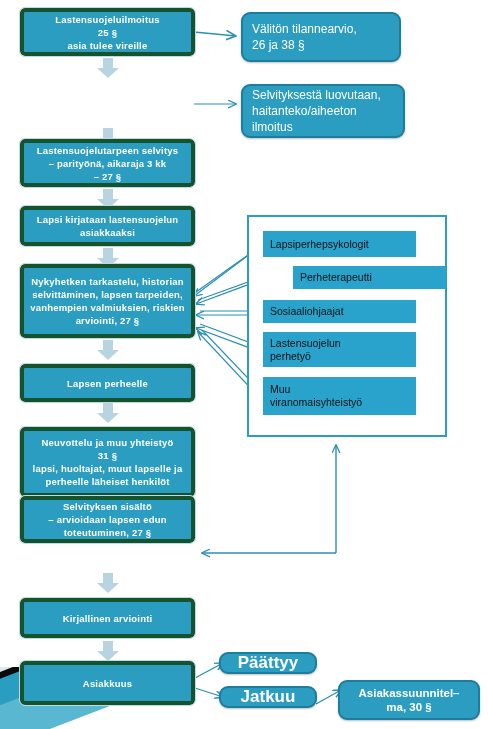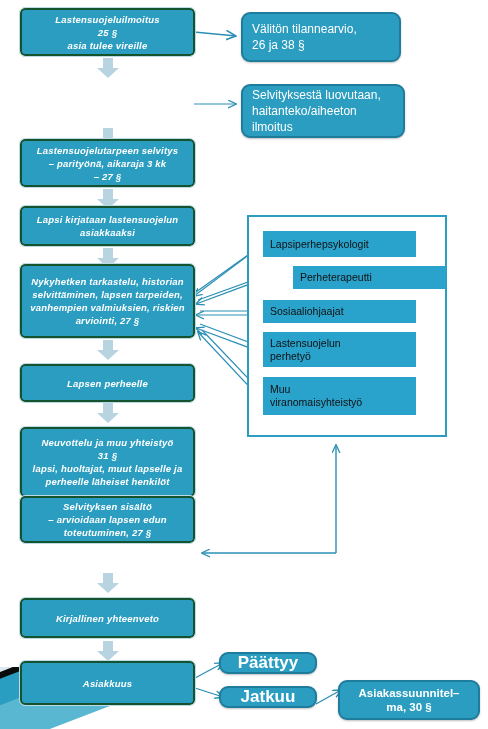--- a/index.html
+++ b/index.html
@@ -66,34 +66,33 @@
     position: absolute;
     left: 0; top: 0;
     width: 488px; height: 729px;
     pointer-events: none;
   }
   
   .node {
     position: absolute;
     box-sizing: border-box;
     background: #2b9dc0;
-    border: 2px solid #14532d;
+    border: 4px solid #14532d;
     outline: 1px solid #bcd9e6;
     border-radius: 5px;
     color: #ffffff;
     font-weight: bold;
     font-size: 9.5px;
     line-height: 13px;
     letter-spacing: 0.2px;
     text-align: center;
     display: flex;
     align-items: center;
     justify-content: center;
     padding: 2px 5px;
-    font-style: italic;
   }
   
   .outcome {
     position: absolute;
     box-sizing: border-box;
     background: #2b9dc0;
     border: 2px solid #1e7d9c;
     border-radius: 9px;
     color: #ffffff;
     font-size: 12px;
@@ -252,21 +251,21 @@
   <div class="node" style="left:20px;  top:206px; width:175px; height:40px;">Lapsi kirjataan lastensuojelun<br>asiakkaaksi</div>
 
   <div class="node" style="left:20px;  top:264px; width:175px; height:74px;">Nykyhetken tarkastelu, historian<br>selvittäminen, lapsen tarpeiden,<br>vanhempien valmiuksien, riskien<br>arviointi, 27 §</div>
 
   <div class="node" style="left:20px;  top:364px; width:175px; height:38px;">Lapsen perheelle</div>
 
   <div class="node" style="left:20px;  top:427px; width:175px; height:70px;">Neuvottelu ja muu yhteistyö<br>31 §<br>lapsi, huoltajat, muut lapselle ja<br>perheelle läheiset henkilöt</div>
 
   <div class="node" style="left:20px;  top:496px; width:175px; height:47px;">Selvityksen sisältö<br>– arvioidaan lapsen edun<br>toteutuminen, 27 §</div>
 
-  <div class="node" style="left:20px;  top:598px; width:175px; height:40px;">Kirjallinen yhteenveto</div>
+  <div class="node" style="left:20px;  top:598px; width:175px; height:40px;">Kirjallinen arviointi</div>
 
   <div class="node" style="left:20px;  top:661px; width:175px; height:44px;">Asiakkuus</div>
 
   <div class="outcome" style="left:241px; top:12px;  width:160px; height:50px;">Välitön tilannearvio,<br>26 ja 38 §</div>
 
   <div class="outcome" style="left:241px; top:84px;  width:164px; height:54px;">Selvityksestä luovutaan,<br>haitanteko/aiheeton<br>ilmoitus</div>
 
   <div class="outcome small" style="left:219px; top:652px; width:98px; height:22px;">Päättyy</div>
 
   <div class="outcome small" style="left:219px; top:686px; width:98px; height:22px;">Jatkuu</div>

